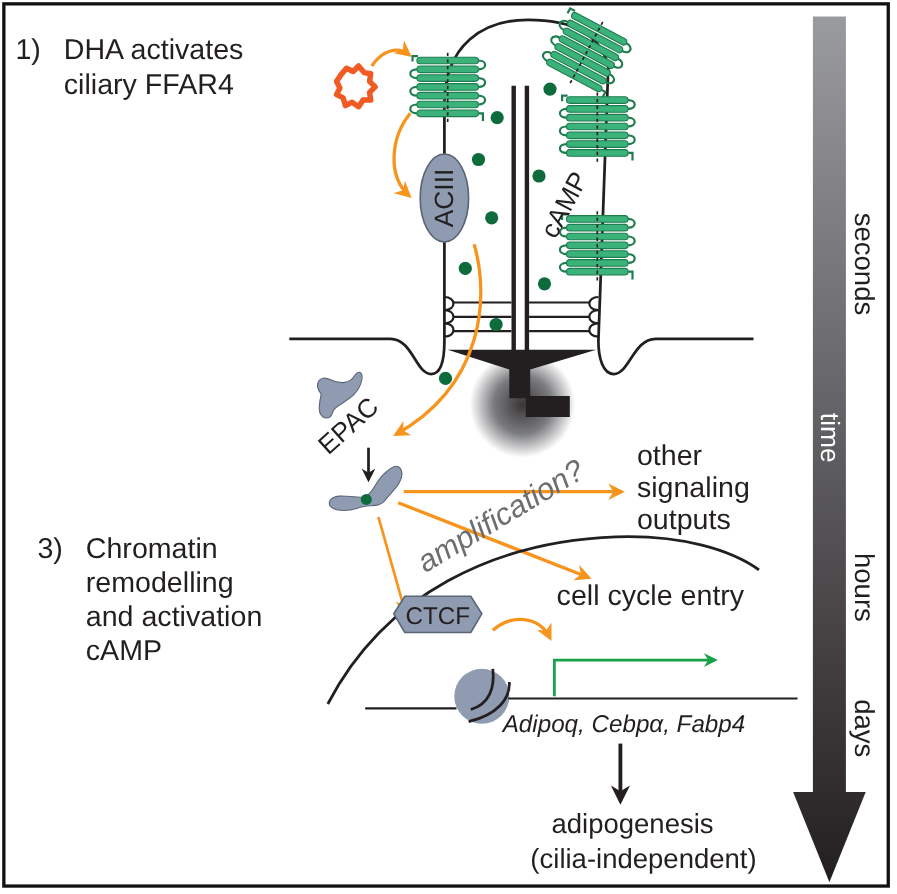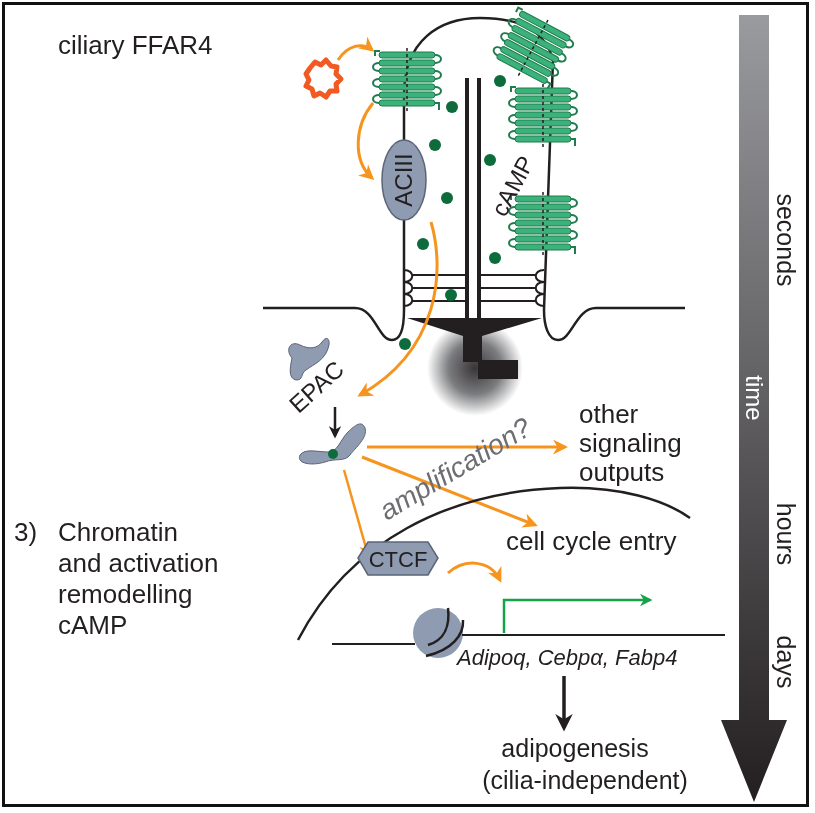--- a/index.html
+++ b/index.html
@@ -11,30 +11,31 @@
   .step .line.first{padding-left:0;}
   svg#diagram{position:absolute;left:0;top:0;}
   .lbl{font-family:"Liberation Sans",sans-serif;fill:#231f20;}
 </style>
 </head>
 <body>
 
 <div id="frame"></div>
 
 <div class="step" style="top:30px;">
+  <span class="line first"><span class="num">1)</span><span>DHA activates</span></span>
   <span class="line">ciliary FFAR4</span>
 </div>
 
 <div class="step" style="top:226px;">
 </div>
 
-<div class="step" style="top:517px;">
+<div class="step" style="top:483px;margin-left:20px;">
   <span class="line first"><span class="num">3)</span><span>Chromatin</span></span>
+  <span class="line">remodelling</span>
   <span class="line">and activation</span>
-  <span class="line">remodelling</span>
   <span class="line">cAMP</span>
 </div>
 
 <svg id="diagram" width="815" height="813" viewBox="0 0 815 813">
   <defs>
     <marker id="ah-orange" viewBox="0 0 10 10" refX="8" refY="5" markerWidth="5" markerHeight="5" orient="auto">
       <path d="M0,0 L10,5 L0,10 L3,5 Z" fill="#f7941d"></path>
     </marker>
     <marker id="ah-black" viewBox="0 0 10 10" refX="8" refY="5" markerWidth="5" markerHeight="5" orient="auto">
       <path d="M0,0 L10,5 L0,10 L3,5 Z" fill="#231f20"></path>

